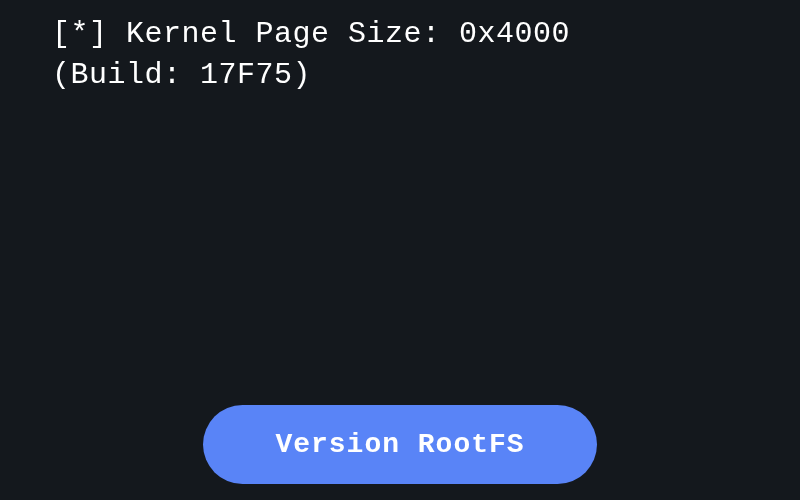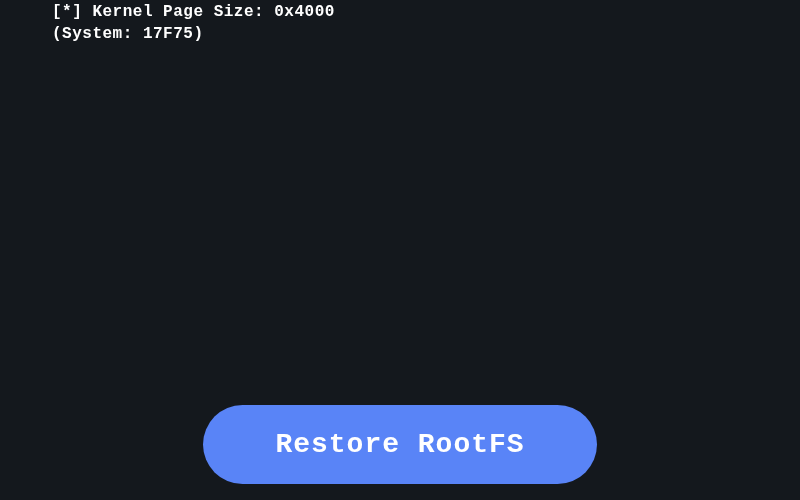--- a/index.html
+++ b/index.html
@@ -10,26 +10,26 @@
     body {
       width: 800px;
       height: 500px;
       background-color: #14181d;
       font-family: 'Courier New', Courier, monospace;
       color: #ffffff;
       position: relative;
       overflow: hidden;
     }
     .log-area {
-      padding-top: 2px;
+      padding-top: 14px;
       padding-left: 52px;
-      font-size: 16px;
+      font-size: 30px;
       line-height: 1.35;
       letter-spacing: 0.5px;
-      font-weight: bold;
+      font-weight: normal;
     }
     .log-line {
       white-space: pre;
     }
     .button-container {
       position: absolute;
       bottom: 16px;
       left: 0;
       right: 0;
       display: flex;
@@ -46,18 +46,18 @@
       font-weight: bold;
       letter-spacing: 1px;
       cursor: pointer;
     }
   </style>
 </head>
 <body>
 
 <div class="log-area">
   <div class="log-line">[*] Kernel Page Size: 0x4000</div>
-  <div class="log-line">(System: 17F75)</div>
+  <div class="log-line">(Build: 17F75)</div>
 </div>
 
 <div class="button-container">
-  <button class="restore-button">Restore RootFS</button>
+  <button class="restore-button">Version RootFS</button>
 </div>
 
 </body></html>

